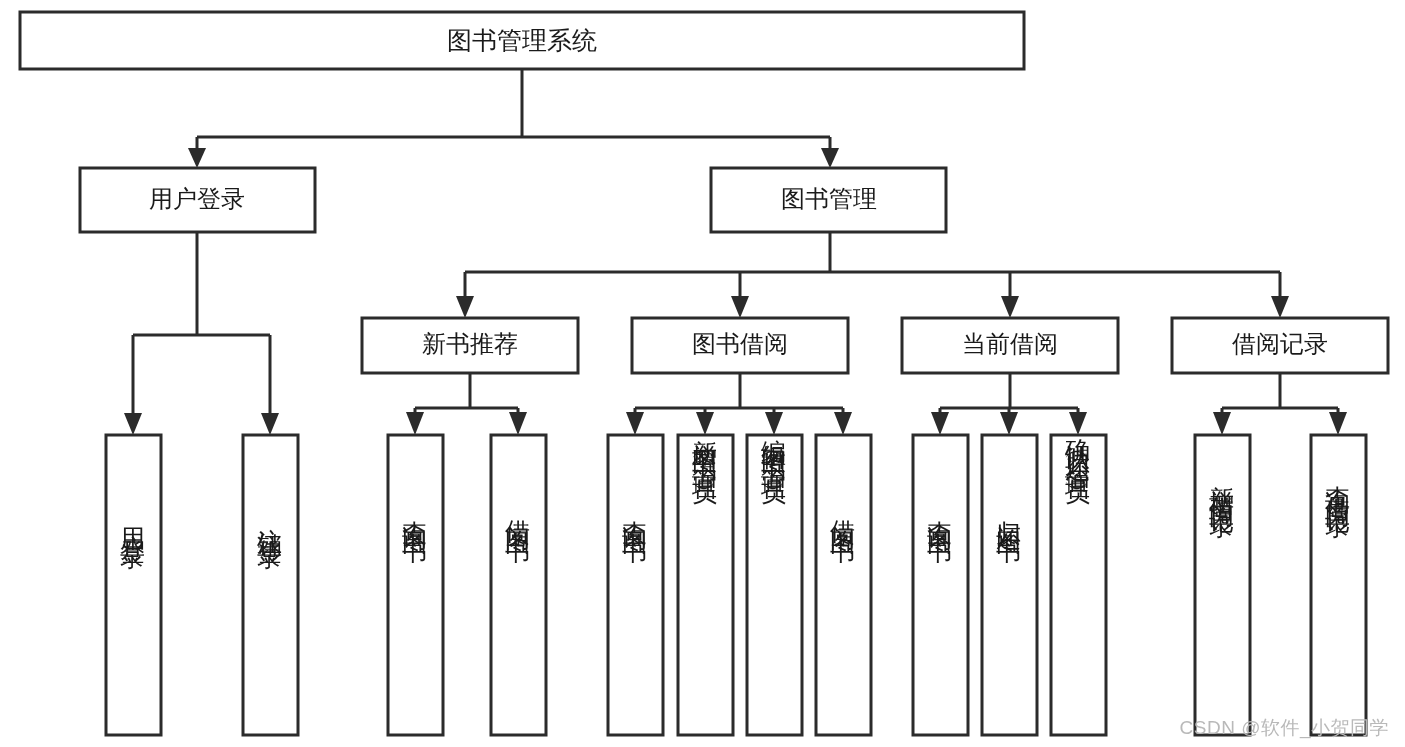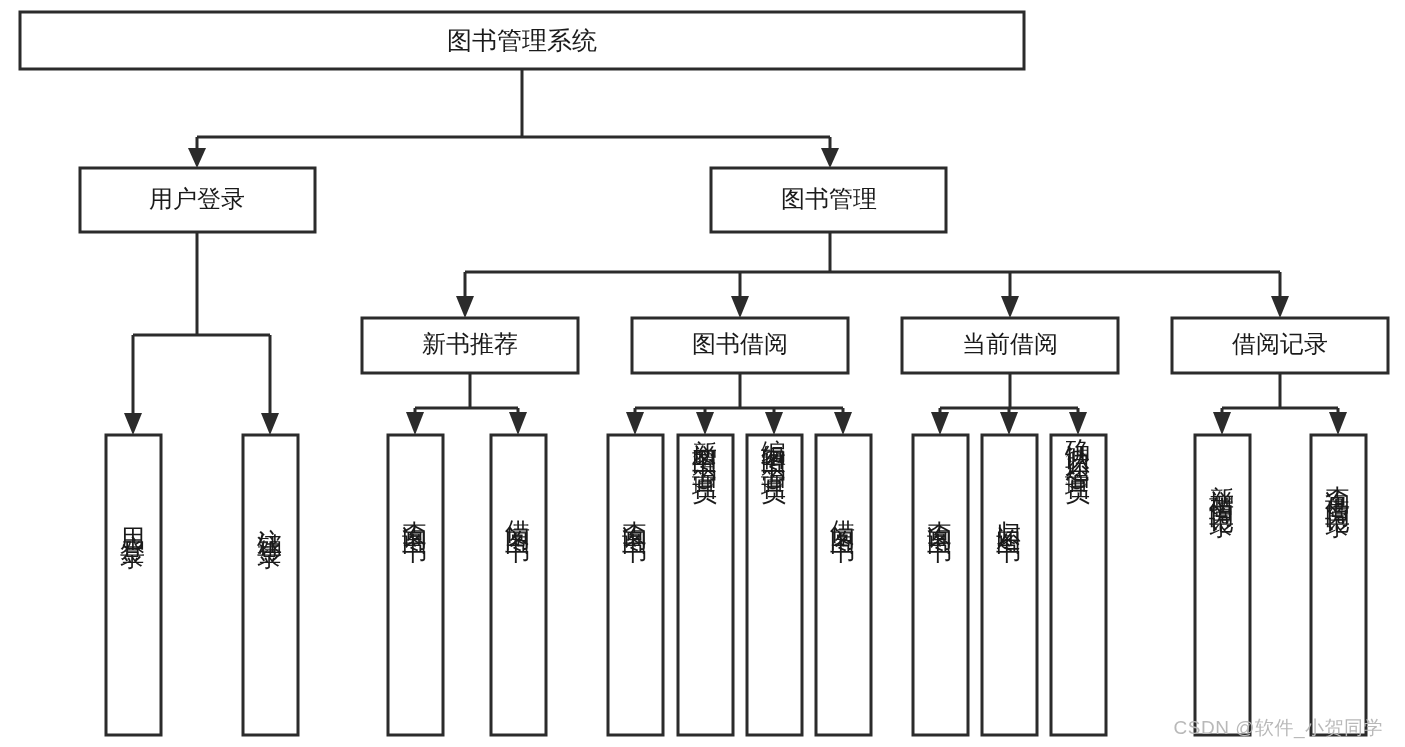--- a/index.html
+++ b/index.html
@@ -60,21 +60,21 @@
     font-family: "Liberation Sans", "DejaVu Sans", sans-serif;
     font-size: 25px;
     fill: #1a1a1a;
     text-anchor: middle;
     writing-mode: vertical-rl;
     glyph-orientation-vertical: 0;
     letter-spacing: 6px;
   }
   .watermark {
     position: absolute;
-    right: 22px;
+    right: 16px;
     bottom: 6px;
     font-family: "Liberation Sans", "DejaVu Sans", sans-serif;
     font-size: 19px;
     color: #b9b9b9;
     white-space: nowrap;
     letter-spacing: 0.5px;
     pointer-events: none;
   }
 </style>
 </head>

